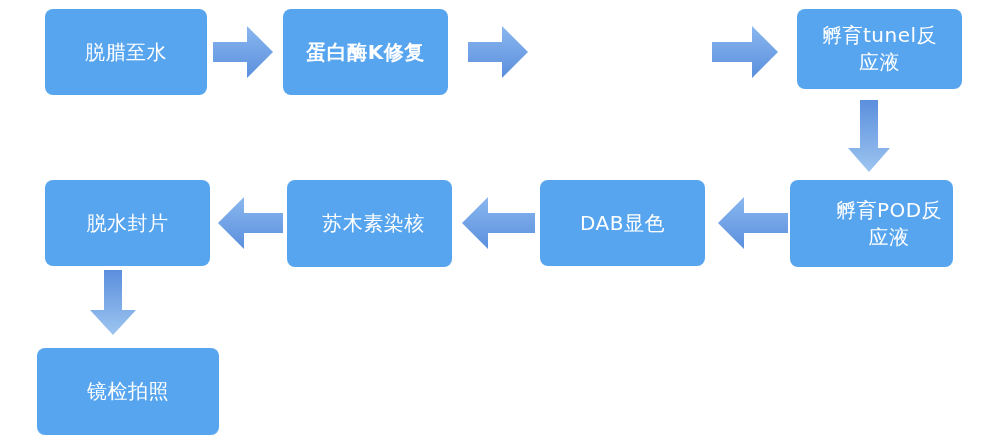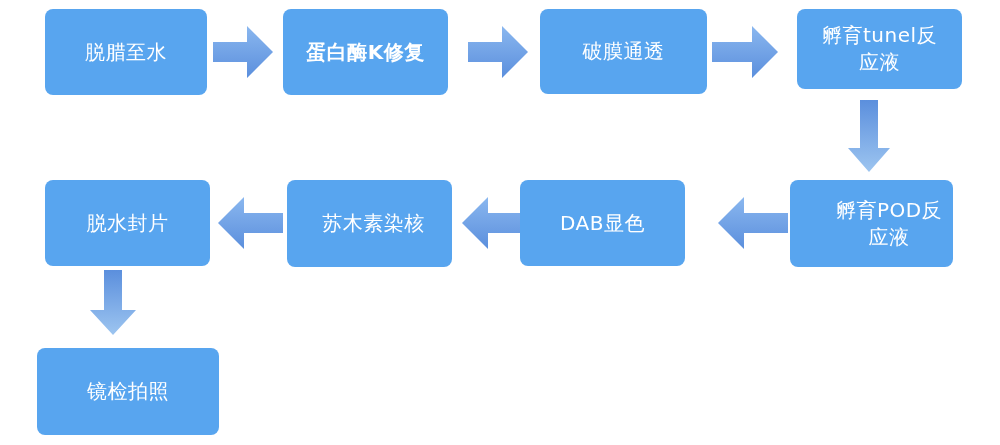--- a/index.html
+++ b/index.html
@@ -35,21 +35,21 @@
     letter-spacing: 0.5px;
     padding: 2px 8px;
   }
   
   .n1 { left: 45px;  top: 9px;   width: 162px; height: 86px; }
   .n2 { left: 283px; top: 9px;   width: 165px; height: 86px; font-weight: bold; }
   .n3 { left: 540px; top: 9px;   width: 167px; height: 85px; }
   .n4 { left: 797px; top: 9px;   width: 165px; height: 80px; }
   
   .n5 { left: 790px; top: 180px; width: 163px; height: 87px; padding-left: 43px; }
-  .n6 { left: 520px; top: 180px; width: 165px; height: 86px; }
+  .n6 { left: 540px; top: 180px; width: 165px; height: 86px; }
   .n7 { left: 287px; top: 180px; width: 165px; height: 87px; padding-left: 16px; }
   .n8 { left: 45px;  top: 180px; width: 165px; height: 86px; }
   
   .n9 { left: 37px;  top: 348px; width: 182px; height: 87px; }
 
   .arrows-layer {
     position: absolute;
     left: 0; top: 0;
     width: 1000px;
     height: 445px;
@@ -81,21 +81,20 @@
 
     <polygon fill="url(#gh)" points="718,223 744,197 744,213 788,213 788,233 744,233 744,249"></polygon>
     <polygon fill="url(#gh)" points="462,223 488,197 488,213 535,213 535,233 488,233 488,249"></polygon>
     <polygon fill="url(#gh)" points="218,223 244,197 244,213 283,213 283,233 244,233 244,249"></polygon>
 
     <polygon fill="url(#gd)" points="104,270 122,270 122,310 136,310 113,335 90,310 104,310"></polygon>
   </svg>
 
   <div class="node n1">脱腊至水</div>
   <div class="node n2">蛋白酶K修复</div>
-  <div class="node n3">破膜通透</div>
   <div class="node n4">孵育tunel反
 应液</div>
   <div class="node n5">孵育POD反
 应液</div>
   <div class="node n6">DAB显色</div>
   <div class="node n7">苏木素染核</div>
   <div class="node n8">脱水封片</div>
   <div class="node n9">镜检拍照</div>
 
 </div>

